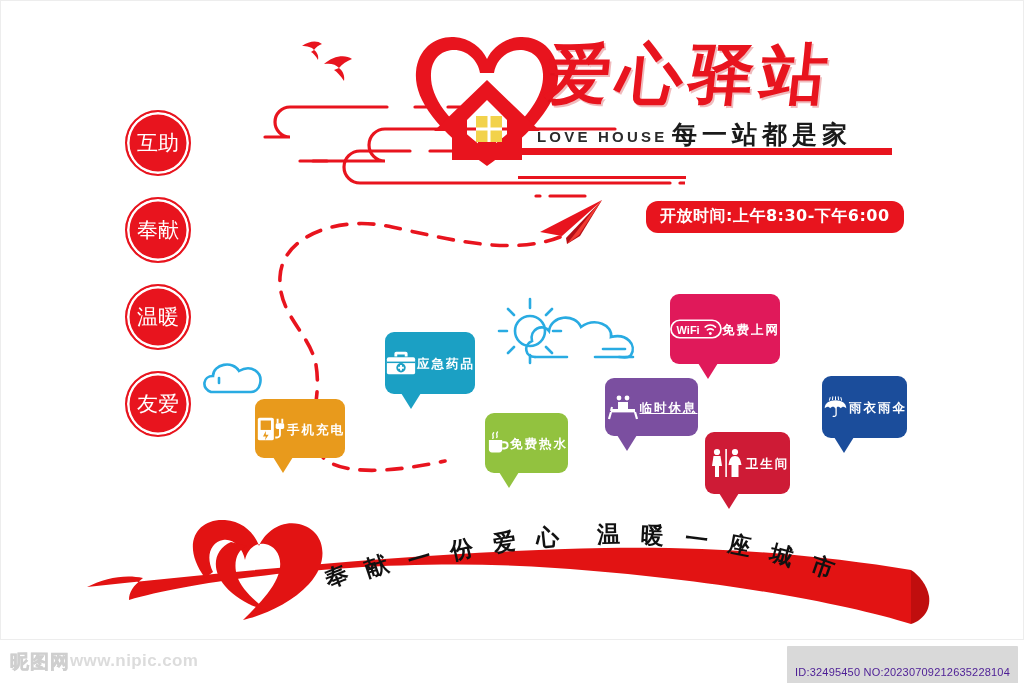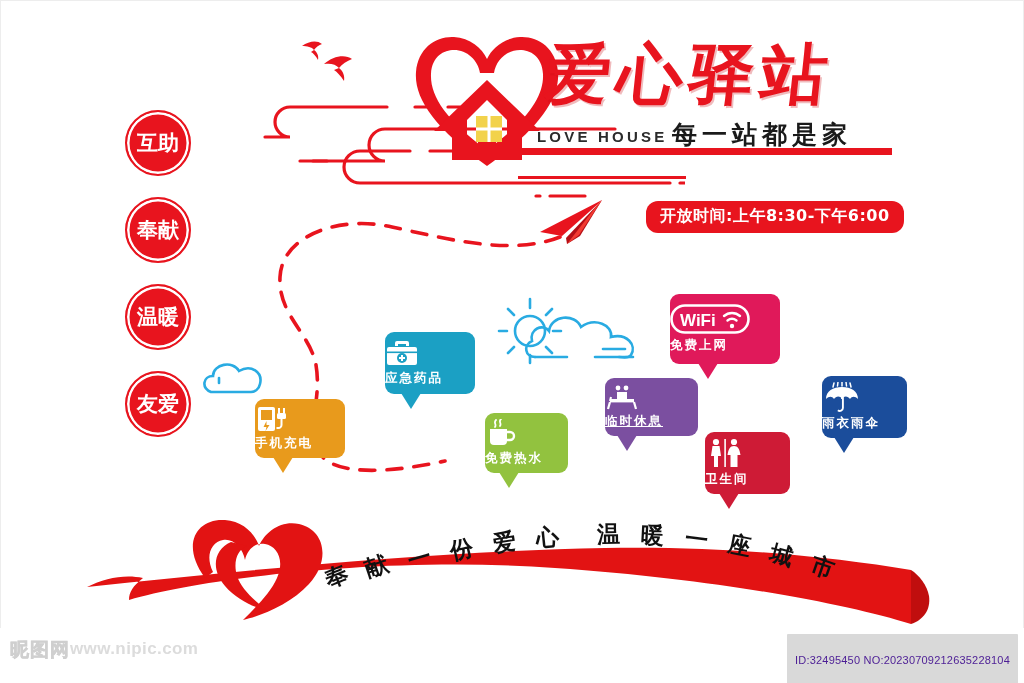--- a/index.html
+++ b/index.html
@@ -9,21 +9,21 @@
   
   .abs{position:absolute;}
   .nosel{user-select:none;}
 
   
   .badge{
     position:absolute;width:62px;height:62px;border-radius:50%;
     background:#E8141E;border:2.5px solid #E8141E;
     box-shadow:0 0 0 2.5px #ffffff inset;
     display:flex;align-items:center;justify-content:center;
-    color:#ffffff;font-size:21px;font-weight:700;letter-spacing:0px;
+    color:#ffffff;font-size:21px;font-weight:400;letter-spacing:0px;
     font-family:"DejaVu Sans","Liberation Sans",sans-serif;
     line-height:1;
   }
   .badge span{display:block;transform:translateY(-0.5px);}
 
   
   .title-cn{
     position:absolute;color:#E8141E;font-weight:900;
     font-size:66px;letter-spacing:6px;line-height:1;
     font-family:"DejaVu Sans","Liberation Sans",sans-serif;
@@ -44,42 +44,42 @@
   .hours{
     position:absolute;background:#E8141E;color:#ffffff;border-radius:12px;
     font-size:16px;font-weight:700;letter-spacing:.5px;
     padding:5px 14px 6px 14px;white-space:nowrap;
     font-family:"DejaVu Sans","Liberation Sans",sans-serif;
   }
 
   
   .bubble{
     position:absolute;border-radius:9px;color:#ffffff;
-    display:flex;flex-direction:column;align-items:flex-start;justify-content:center;
+    display:flex;flex-direction:row;align-items:center;justify-content:center;
   }
   .bubble .lbl{
     font-size:12.5px;font-weight:700;letter-spacing:2px;margin-top:3px;
     font-family:"DejaVu Sans","Liberation Sans",sans-serif;white-space:nowrap;
   }
   .bubble .tail{
     position:absolute;width:0;height:0;
     border-left:10px solid transparent;border-right:10px solid transparent;
   }
   .ico{display:block;}
 
   
   .ribbon-char{
     position:absolute;color:#111111;font-weight:700;
     font-family:"DejaVu Sans","Liberation Sans",sans-serif;
     font-size:23px;white-space:nowrap;
   }
 
   
   .footer{
-    position:absolute;left:0;bottom:12px;width:1024px;height:43px;background:#ffffff;
+    position:absolute;left:0;bottom:0;width:1024px;height:43px;background:#ffffff;
   }
   .wm-logo{
     position:absolute;left:10px;top:9px;color:#d8d8d8;font-size:19px;font-weight:700;
     letter-spacing:1px;font-family:"DejaVu Sans","Liberation Sans",sans-serif;
     -webkit-text-stroke:0.6px #cfcfcf;
   }
   .wm-url{
     position:absolute;left:70px;top:11px;color:#dcdcdc;font-size:17px;font-weight:700;
     letter-spacing:.4px;font-family:"Liberation Sans",sans-serif;
   }

